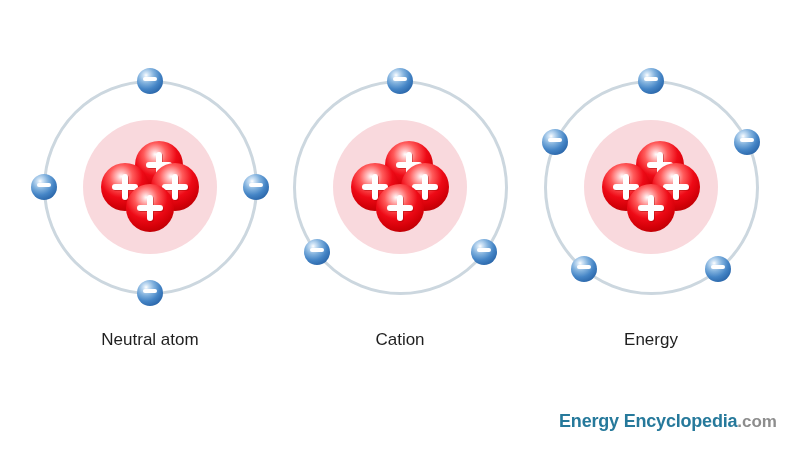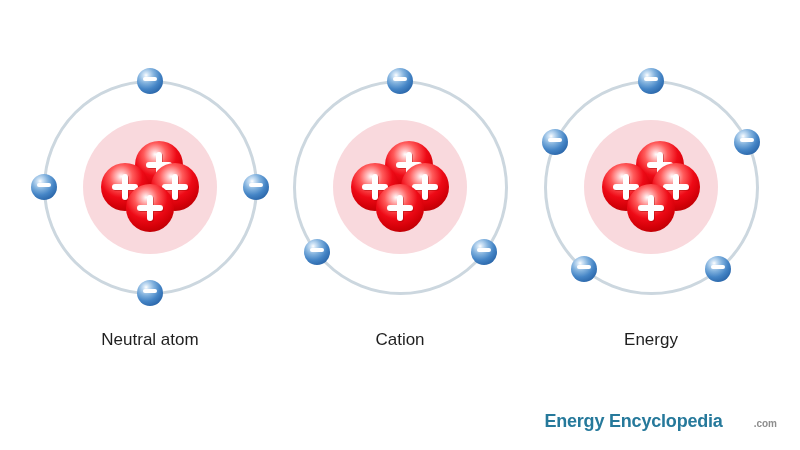--- a/index.html
+++ b/index.html
@@ -110,23 +110,22 @@
     line-height: 18px;
   }
   .brand-name {
     font-weight: bold;
     font-size: 18px;
     letter-spacing: -0.2px;
     color: #26799b;
   }
   .brand-suffix {
     font-weight: bold;
-    font-size: 10px;
+    font-size: 17px;
     color: #8d8d8d;
-    margin-left: 31px;
   }
 </style>
 </head>
 <body>
 
 <div class="canvas" id="canvas">
 
   <div class="brand"><span class="brand-name">Energy Encyclopedia</span><span class="brand-suffix">.com</span></div>
 <div class="atom" style="left: 150px; top: 187px;">
       <div class="orbit"></div>

